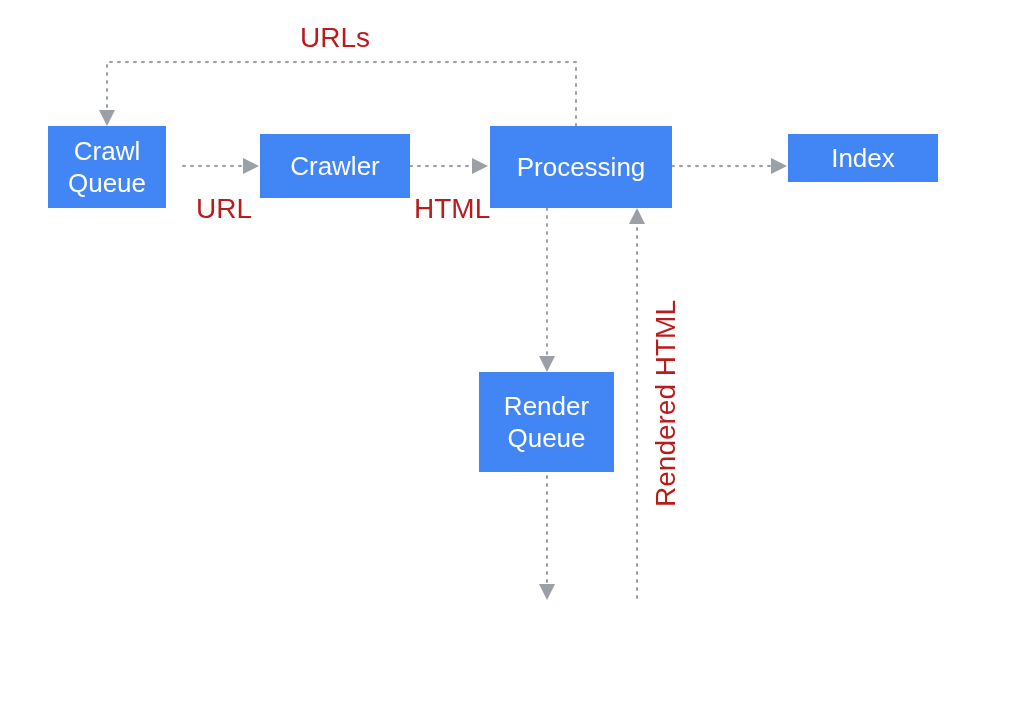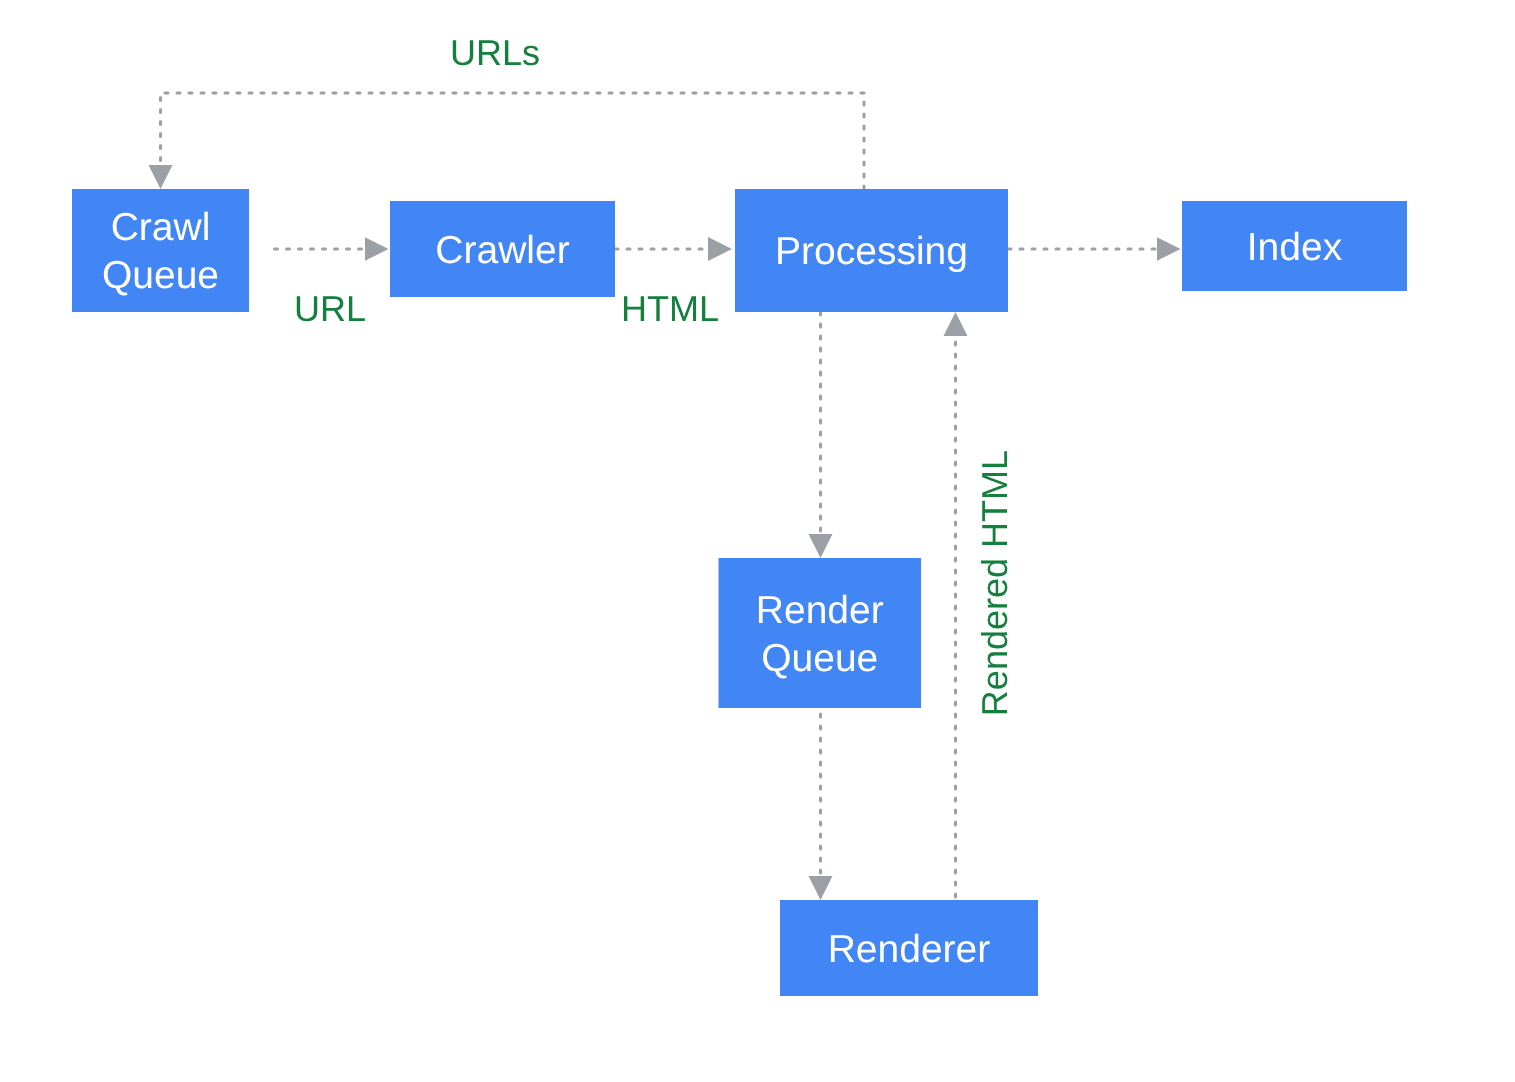--- a/index.html
+++ b/index.html
@@ -38,22 +38,22 @@
     width: 100%;
     height: 100%;
     background: #d2e3fc; 
     z-index: -1;
   }
   .node span { white-space: pre-line; }
 
   
   .edge-label {
     position: absolute;
-    font-size: 24px;
-    color: #15803d;
+    font-size: 28px;
+    color: #b91c1c;
   }
   .edge-label.vert {
     writing-mode: vertical-rl;
     transform: rotate(180deg);
   }
 
   svg.arrows {
     position: absolute;
     top: 0; left: 0;
     width: 1010px; height: 721px;
@@ -95,32 +95,29 @@
   </div>
 
   <div class="node" style="left:490px; top:126px; width:182px; height:82px;">
     <span>Processing</span>
   </div>
 
   <div class="node" style="left:260px; top:134px; width:150px; height:64px;">
     <span>Crawler</span>
   </div>
 
-  <div class="node" style="left:788px; top:134px; width:150px; height:60px;">
+  <div class="node" style="left:788px; top:134px; width:150px; height:48px;">
     <span>Index</span>
   </div>
 
   <div class="node" style="left:479px; top:372px; width:135px; height:100px;align-items:center;">
     <span>Render
 Queue</span>
   </div>
 
-  <div class="node" style="left:520px; top:600px; width:172px; height:64px;">
-    <span>Renderer</span>
-  </div>
 
   <div class="edge-label" style="left:300px; top:22px;">URLs</div>
 
   <div class="edge-label" style="left:196px; top:193px;">URL</div>
 
   <div class="edge-label" style="left:414px; top:193px;">HTML</div>
 
   <div class="edge-label vert" style="left:650px; top:300px;">Rendered HTML</div>
 
 </div>

